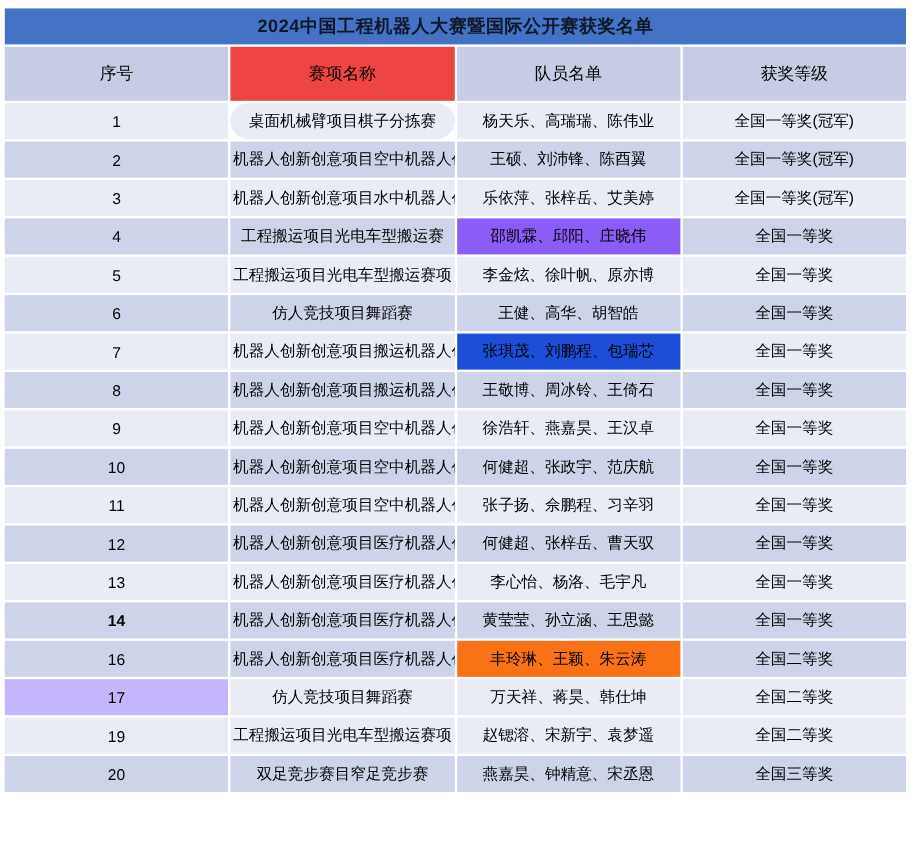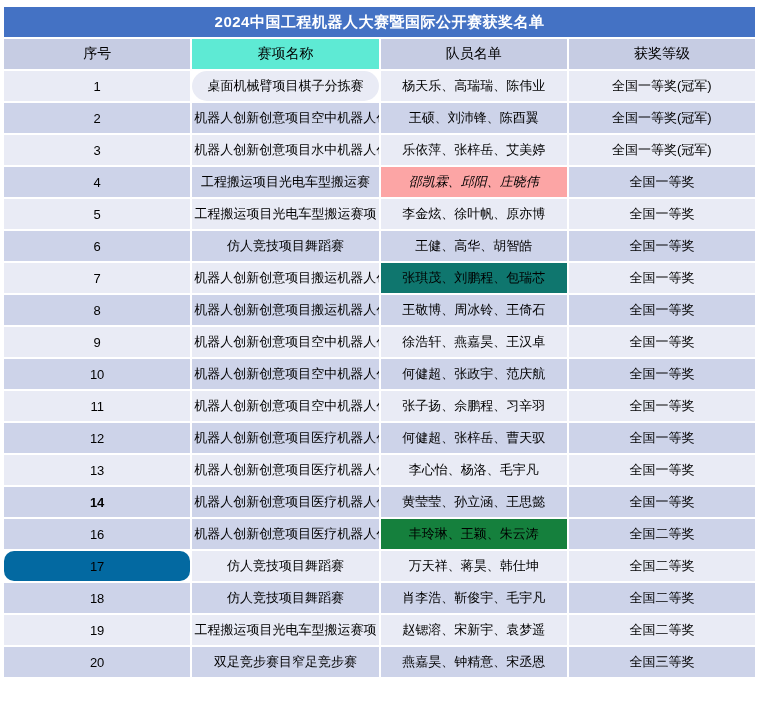--- a/index.html
+++ b/index.html
@@ -30,43 +30,43 @@
   .title-cell {
     color: #ffffff;
     font-weight: bold;
     font-size: 15px;
     height: 30px;
     letter-spacing: 0.5px;
   }
   .header-cell {
     font-size: 14px;
     font-weight: 400;
-    height: 30px;
+    height: 45px;
   }
   td {
     font-size: 13px;
     height: 30px;
   }
   .col0 { width: 70px; }
   .col1 { width: 300px; }
   .col2 { width: 240px; }
   .col3 { width: 135px; }
 </style>
 </head>
 <body>
 
 <div class="sheet">
   <table class="awards">
     <thead>
       <tr>
-        <th class="title-cell" colspan="4" style="background: rgb(68, 114, 196); color: #ffffff;">2024中国工程机器人大赛暨国际公开赛获奖名单</th>
+        <th class="title-cell" colspan="4" style="background: rgb(68, 114, 196); color: #0f172a;">2024中国工程机器人大赛暨国际公开赛获奖名单</th>
       </tr>
       <tr id="header-row">
           <th class="header-cell col0" style="background: rgb(198, 204, 227);">序号</th>
-          <th class="header-cell col1" style="background: #5eead4;">赛项名称</th>
+          <th class="header-cell col1" style="background: #ef4444;">赛项名称</th>
           <th class="header-cell col2" style="background: rgb(198, 204, 227);">队员名单</th>
           <th class="header-cell col3" style="background: rgb(198, 204, 227);">获奖等级</th>
         </tr>
     </thead>
     <tbody id="table-body">
         <tr>
           <td class="col0" style="background: rgb(233, 235, 245);">1</td>
           <td class="col1" style="background: rgb(233, 235, 245); border-radius: 15px;">桌面机械臂项目棋子分拣赛</td>
           <td class="col2" style="background: rgb(233, 235, 245);">杨天乐、高瑞瑞、陈伟业</td>
           <td class="col3" style="background: rgb(233, 235, 245);">全国一等奖(冠军)</td>
@@ -79,39 +79,39 @@
         </tr>
         <tr>
           <td class="col0" style="background: rgb(233, 235, 245);">3</td>
           <td class="col1" style="background: rgb(233, 235, 245);">机器人创新创意项目水中机器人创新创意赛</td>
           <td class="col2" style="background: rgb(233, 235, 245);">乐依萍、张梓岳、艾美婷</td>
           <td class="col3" style="background: rgb(233, 235, 245);">全国一等奖(冠军)</td>
         </tr>
         <tr>
           <td class="col0" style="background: rgb(205, 211, 233);">4</td>
           <td class="col1" style="background: rgb(205, 211, 233);">工程搬运项目光电车型搬运赛</td>
-          <td class="col2" style="background: #fca5a5; font-style: italic;">邵凯霖、邱阳、庄晓伟</td>
+          <td class="col2" style="background: #8b5cf6;">邵凯霖、邱阳、庄晓伟</td>
           <td class="col3" style="background: rgb(205, 211, 233);">全国一等奖</td>
         </tr>
         <tr>
           <td class="col0" style="background: rgb(233, 235, 245);">5</td>
           <td class="col1" style="background: rgb(233, 235, 245);">工程搬运项目光电车型搬运赛项</td>
           <td class="col2" style="background: rgb(233, 235, 245); margin-left: 40px;">李金炫、徐叶帆、原亦博</td>
           <td class="col3" style="background: rgb(233, 235, 245);">全国一等奖</td>
         </tr>
         <tr>
           <td class="col0" style="background: rgb(205, 211, 233);">6</td>
           <td class="col1" style="background: rgb(205, 211, 233);">仿人竞技项目舞蹈赛</td>
           <td class="col2" style="background: rgb(205, 211, 233);">王健、高华、胡智皓</td>
           <td class="col3" style="background: rgb(205, 211, 233);">全国一等奖</td>
         </tr>
         <tr>
           <td class="col0" style="background: rgb(233, 235, 245);">7</td>
           <td class="col1" style="background: rgb(233, 235, 245);">机器人创新创意项目搬运机器人创新创意赛</td>
-          <td class="col2" style="background: #0f766e;">张琪茂、刘鹏程、包瑞芯</td>
+          <td class="col2" style="background: #1d4ed8;">张琪茂、刘鹏程、包瑞芯</td>
           <td class="col3" style="background: rgb(233, 235, 245);">全国一等奖</td>
         </tr>
         <tr>
           <td class="col0" style="background: rgb(205, 211, 233);">8</td>
           <td class="col1" style="background: rgb(205, 211, 233);">机器人创新创意项目搬运机器人创新创意赛</td>
           <td class="col2" style="background: rgb(205, 211, 233);">王敬博、周冰铃、王倚石</td>
           <td class="col3" style="background: rgb(205, 211, 233);">全国一等奖</td>
         </tr>
         <tr>
           <td class="col0" style="background: rgb(233, 235, 245);">9</td>
@@ -145,34 +145,28 @@
         </tr>
         <tr>
           <td class="col0" style="background: rgb(205, 211, 233); font-weight: bold;">14</td>
           <td class="col1" style="background: rgb(205, 211, 233);">机器人创新创意项目医疗机器人创新创意赛</td>
           <td class="col2" style="background: rgb(205, 211, 233);">黄莹莹、孙立涵、王思懿</td>
           <td class="col3" style="background: rgb(205, 211, 233);">全国一等奖</td>
         </tr>
         <tr>
           <td class="col0" style="background: rgb(205, 211, 233);">16</td>
           <td class="col1" style="background: rgb(205, 211, 233);">机器人创新创意项目医疗机器人创新创意赛</td>
-          <td class="col2" style="background: #15803d;">丰玲琳、王颖、朱云涛</td>
+          <td class="col2" style="background: #f97316;">丰玲琳、王颖、朱云涛</td>
           <td class="col3" style="background: rgb(205, 211, 233);">全国二等奖</td>
         </tr>
         <tr>
-          <td class="col0" style="background: #0369a1; border-radius: 10px;">17</td>
+          <td class="col0" style="background: #c4b5fd;">17</td>
           <td class="col1" style="background: rgb(233, 235, 245);">仿人竞技项目舞蹈赛</td>
           <td class="col2" style="background: rgb(233, 235, 245);">万天祥、蒋昊、韩仕坤</td>
           <td class="col3" style="background: rgb(233, 235, 245);">全国二等奖</td>
-        </tr>
-        <tr>
-          <td class="col0" style="background: rgb(205, 211, 233);">18</td>
-          <td class="col1" style="background: rgb(205, 211, 233);">仿人竞技项目舞蹈赛</td>
-          <td class="col2" style="background: rgb(205, 211, 233);">肖李浩、靳俊宇、毛宇凡</td>
-          <td class="col3" style="background: rgb(205, 211, 233);">全国二等奖</td>
         </tr>
         <tr>
           <td class="col0" style="background: rgb(233, 235, 245);">19</td>
           <td class="col1" style="background: rgb(233, 235, 245);">工程搬运项目光电车型搬运赛项</td>
           <td class="col2" style="background: rgb(233, 235, 245);">赵锶溶、宋新宇、袁梦遥</td>
           <td class="col3" style="background: rgb(233, 235, 245);">全国二等奖</td>
         </tr>
         <tr>
           <td class="col0" style="background: rgb(205, 211, 233);">20</td>
           <td class="col1" style="background: rgb(205, 211, 233);">双足竞步赛目窄足竞步赛</td>

